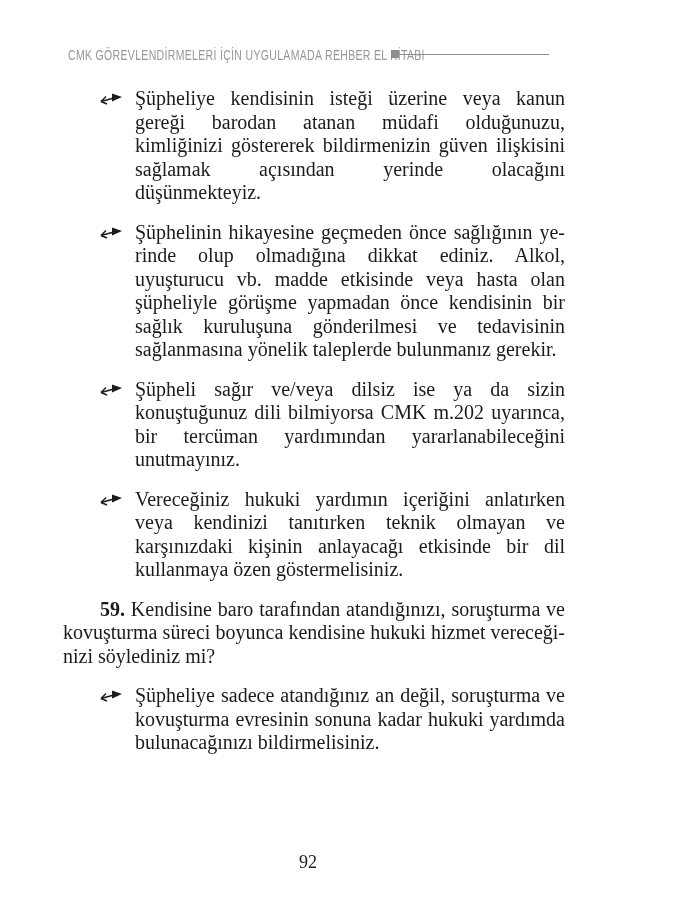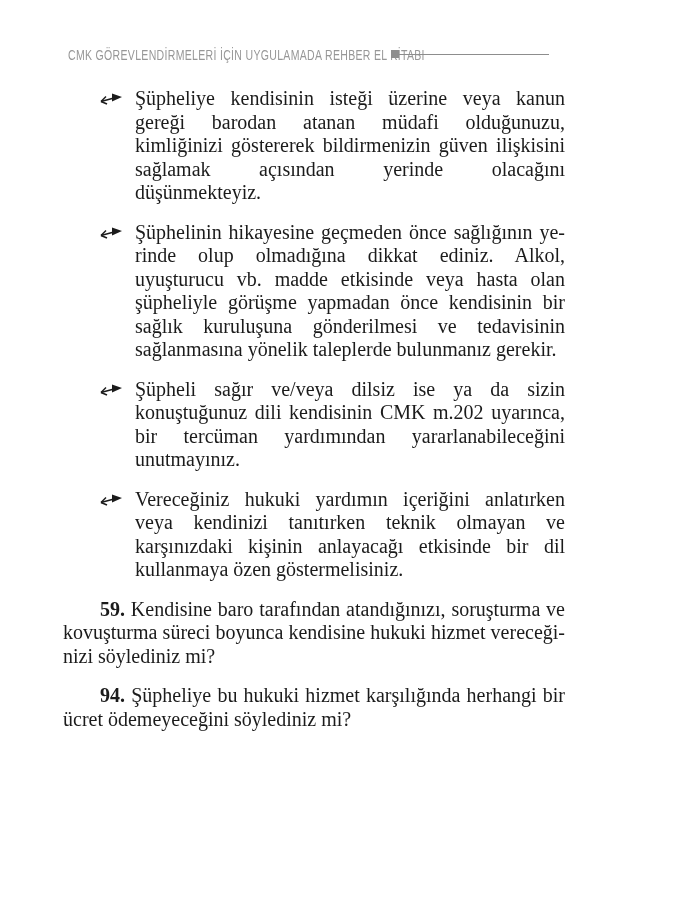--- a/index.html
+++ b/index.html
@@ -133,36 +133,49 @@
 
     <div class="bullet-item">
       <span class="bullet-marker">
         <svg width="24" height="15" viewBox="0 0 24 15">
           <line x1="2" y1="10.5" x2="15" y2="7" stroke="#1b1b1b" stroke-width="1.6"></line>
           <polygon points="13,2.5 23,6 13,10.5" fill="#1b1b1b"></polygon>
           <line x1="2" y1="10.5" x2="7" y2="5.5" stroke="#1b1b1b" stroke-width="1.5"></line>
           <line x1="2" y1="10.5" x2="8" y2="13" stroke="#1b1b1b" stroke-width="1.5"></line>
         </svg>
       </span>
-      <span>Şüpheli sağır ve/veya dilsiz ise ya da sizin konuştuğu­nuz dili kendisinin CMK m.202 uyarınca, bir tercüman yardımından yararlanabileceğini unutmayınız.</span>
+      <span>Şüpheli sağır ve/veya dilsiz ise ya da sizin konuştuğu­nuz dili bilmiyorsa CMK m.202 uyarınca, bir tercüman yardımından yararlanabileceğini unutmayınız.</span>
     </div>
 
     <div class="bullet-item">
       <span class="bullet-marker">
         <svg width="24" height="15" viewBox="0 0 24 15">
           <line x1="2" y1="10.5" x2="15" y2="7" stroke="#1b1b1b" stroke-width="1.6"></line>
           <polygon points="13,2.5 23,6 13,10.5" fill="#1b1b1b"></polygon>
           <line x1="2" y1="10.5" x2="7" y2="5.5" stroke="#1b1b1b" stroke-width="1.5"></line>
           <line x1="2" y1="10.5" x2="8" y2="13" stroke="#1b1b1b" stroke-width="1.5"></line>
         </svg>
       </span>
       <span>Vereceğiniz hukuki yardımın içeriğini anlatırken veya kendinizi tanıtırken teknik olmayan ve karşınızdaki ki­şinin anlayacağı etkisinde bir dil kullanmaya özen gös­termelisiniz.</span>
     </div>
 
     <p class="question-para"><span class="qnum">59.</span> <span>Kendisine baro tarafından atandığınızı, soruşturma ve kovuşturma süreci boyunca kendisine hukuki hizmet vereceği­nizi söylediniz mi?</span></p>
 
+    <div class="bullet-item">
+      <span class="bullet-marker">
+        <svg width="24" height="15" viewBox="0 0 24 15">
+          <line x1="2" y1="10.5" x2="15" y2="7" stroke="#1b1b1b" stroke-width="1.6"></line>
+          <polygon points="13,2.5 23,6 13,10.5" fill="#1b1b1b"></polygon>
+          <line x1="2" y1="10.5" x2="7" y2="5.5" stroke="#1b1b1b" stroke-width="1.5"></line>
+          <line x1="2" y1="10.5" x2="8" y2="13" stroke="#1b1b1b" stroke-width="1.5"></line>
+        </svg>
+      </span>
+      <span>Şüpheliye sadece atandığınız an değil, soruşturma ve kovuşturma evresinin sonuna kadar hukuki yardımda bulunacağınızı bildirmelisiniz.</span>
+    </div>
 
-    <p class="question-para"><span class="qnum">94.</span> <span>Şüpheliye bu hukuki hizmet karşılığında herhangi bir ücret ödemeyeceğini söylediniz mi?</span></p>
 
   </div>
 
+  <div class="page-footer">
+    <span>92</span>
+  </div>
 
 </div>
 
 </body></html>

